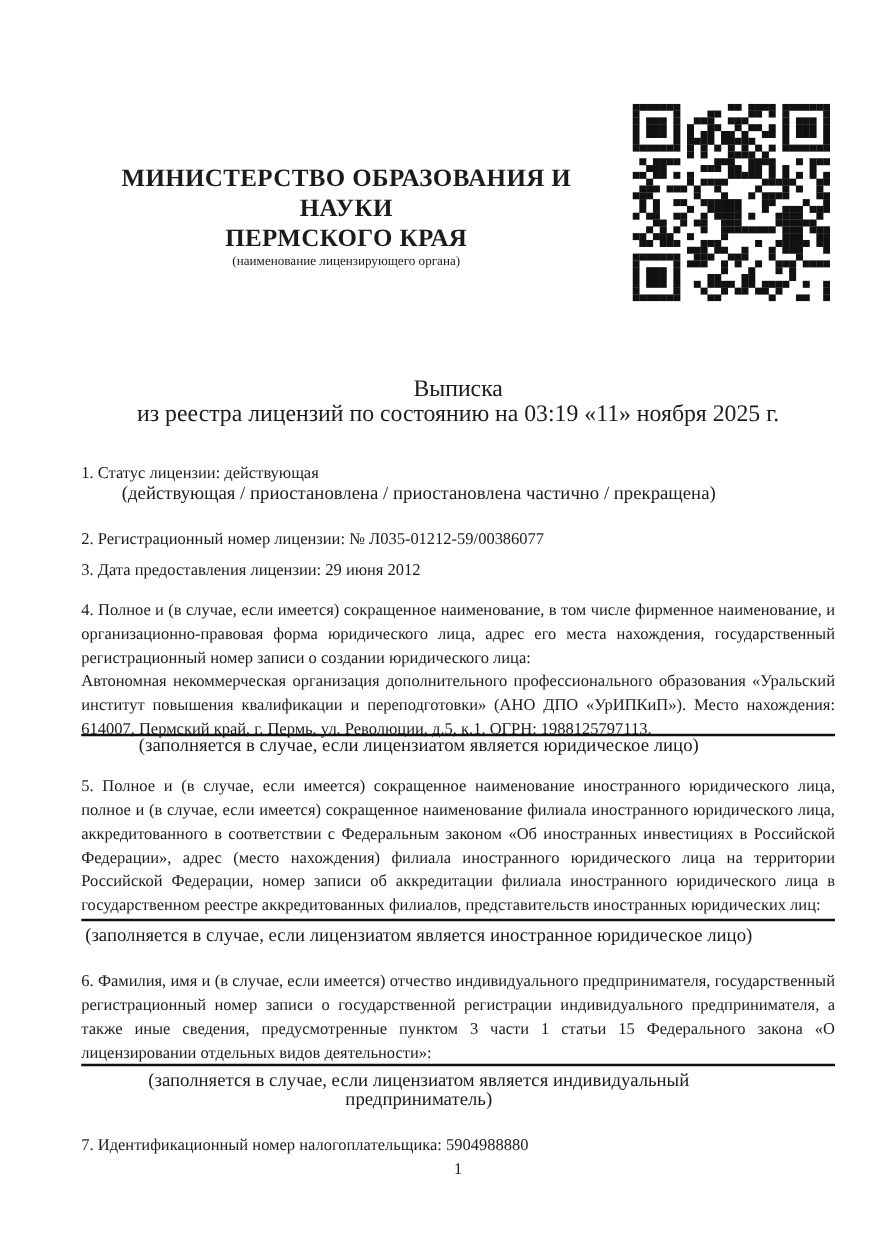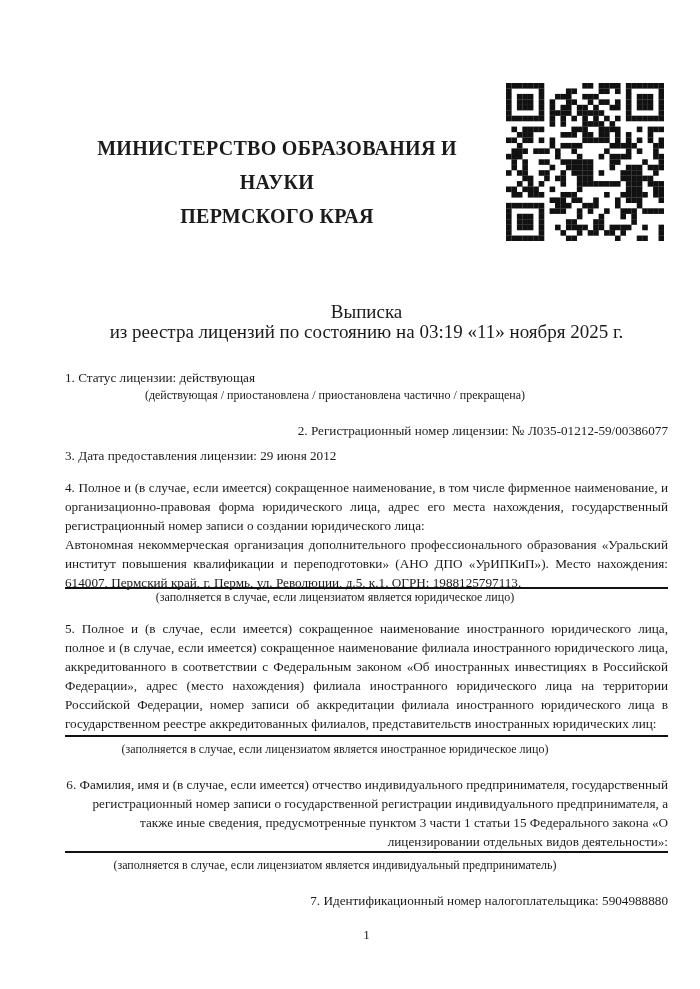--- a/index.html
+++ b/index.html
@@ -27,21 +27,21 @@
   
   .header {
     position: absolute;
     top: 131px;
     left: 65px;
     width: 424px;
     text-align: center;
   }
   .header .ministry {
     font-size: 20px;
-    line-height: 34px;
+    line-height: 24px;
     font-weight: bold;
     letter-spacing: 0.3px;
   }
   .header .org-caption {
     font-size: 10.5px;
     line-height: 14px;
     margin-top: 0px;
   }
   
   .doc-title {
@@ -60,31 +60,31 @@
     left: 65px;
     width: 603px;
     font-size: 13.2px;
     line-height: 19px;
   }
   .line-item { margin: 0; }
   .just { text-align: justify; text-justify: inter-word; }
   .caption {
     width: 540px;
     text-align: center;
-    font-size: 12px;
+    font-size: 15px;
     line-height: 15px;
     margin-top: 1px;
   }
   .rule {
     border: 0;
     border-top: 2px solid #111111;
     margin: 0;
     width: 603px;
   }
-  .mt18 { margin-top: 18px; text-align: right; }
+  .mt18 { margin-top: 18px; }
   .mt14 { margin-top: 14px; }
   .mt13 { margin-top: 13px; }
   .mt11 { margin-top: 6px; }
   .rule-4 { margin-top: -5px; }
   .rule-5 { margin-top: 2px; }
   .rule-6 { margin-top: 0px; }
   .caption-gap { margin-top: 5px; }
   .page-number {
     position: absolute;
     top: 926px;
@@ -510,20 +510,21 @@
         <rect x="108.97" y="152.55" width="5.60" height="5.60"></rect>
         <rect x="130.76" y="152.55" width="5.60" height="5.60"></rect>
         <rect x="136.21" y="152.55" width="5.60" height="5.60"></rect>
         <rect x="152.55" y="152.55" width="5.60" height="5.60"></rect>
       </svg>
   </div>
 
   <div class="header">
     <div class="ministry">МИНИСТЕРСТВО ОБРАЗОВАНИЯ И НАУКИ</div>
     <div class="ministry">ПЕРМСКОГО КРАЯ</div>
+    <div class="org-caption">(наименование лицензирующего органа)</div>
   </div>
 
   <div class="doc-title">
     <div>Выписка</div>
     <div>из реестра лицензий по состоянию на 03:19 «11» ноября 2025 г.</div>
   </div>
 
   <div class="body">
 
     <div class="line-item">1. Статус лицензии: действующая</div>

